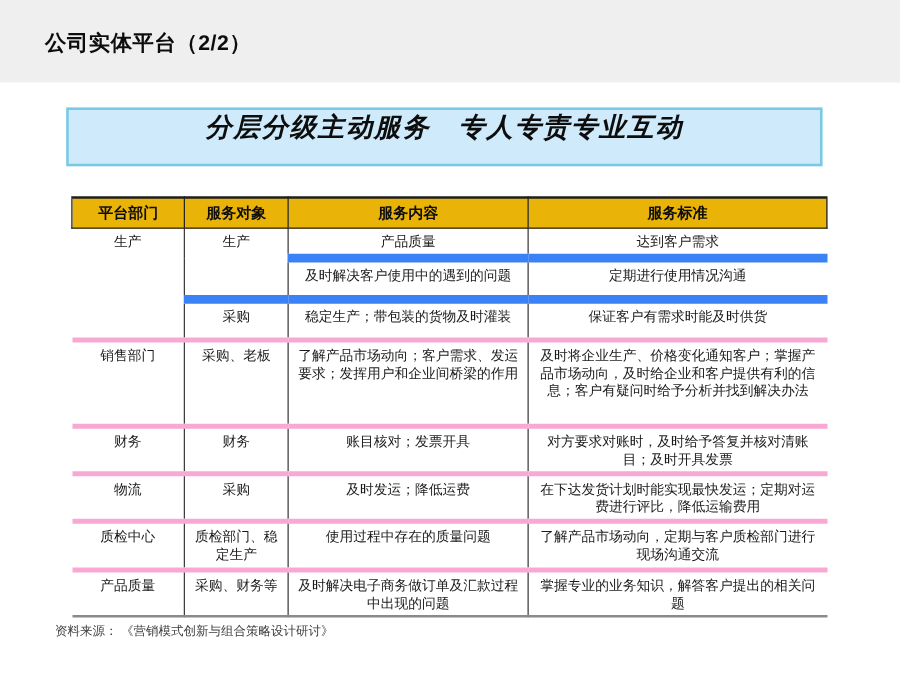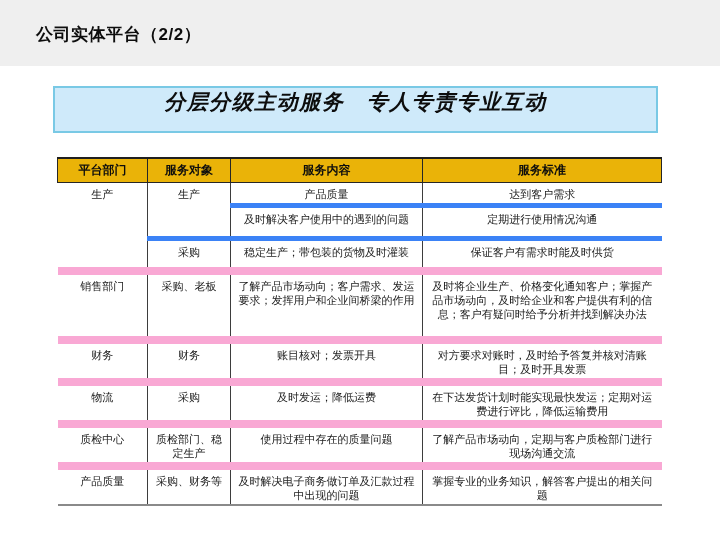--- a/index.html
+++ b/index.html
@@ -31,22 +31,22 @@
     background:#eab308; border:1px solid #262626;
     font-size:12px; font-weight:bold; color:#0d0d0d;
     height:21px; padding:1px 2px; text-align:center; vertical-align:middle;
   }
   table.svc td {
     vertical-align:top; text-align:center;
     padding:4px 5px 2px 5px; line-height:14px;
     overflow:hidden;
   }
   td.c2, td.c3, td.c4 { border-left:1px solid #3d3d3d; }
-  tr.gs td { border-top:8px solid #f9a8d4; }
-  tr.sub td { border-top:5px solid #3b82f6;margin-left:40px; }
+  tr.gs td { border-top:4px solid #f9a8d4; }
+  tr.sub td { border-top:7px solid #3b82f6;margin-left:40px; }
   tr.rh22{height:22px} tr.rh32{height:32px} tr.rh33{height:33px}
   tr.rh34{height:34px} tr.rh39{height:39px} tr.rh43{height:27px} tr.rh69{height:69px}
   .source-note {
     position:absolute; left:44px; top:498px;
     font-size:10px; color:#3d3d3d;
   }
 </style>
 </head>
 <body>
 
@@ -116,14 +116,15 @@
       </tr>
       <tr class="gs rh34">
         <td class="c1">产品质量</td>
         <td class="c2">采购、财务等</td>
         <td class="c3">及时解决电子商务做订单及汇款过程中出现的问题</td>
         <td class="c4">掌握专业的业务知识，解答客户提出的相关问题</td>
       </tr>
     </tbody>
   </table>
 
+  <div class="source-note">资料来源： 《营销模式创新与组合策略设计研讨》</div>
 
 </div>
 
 </body></html>

